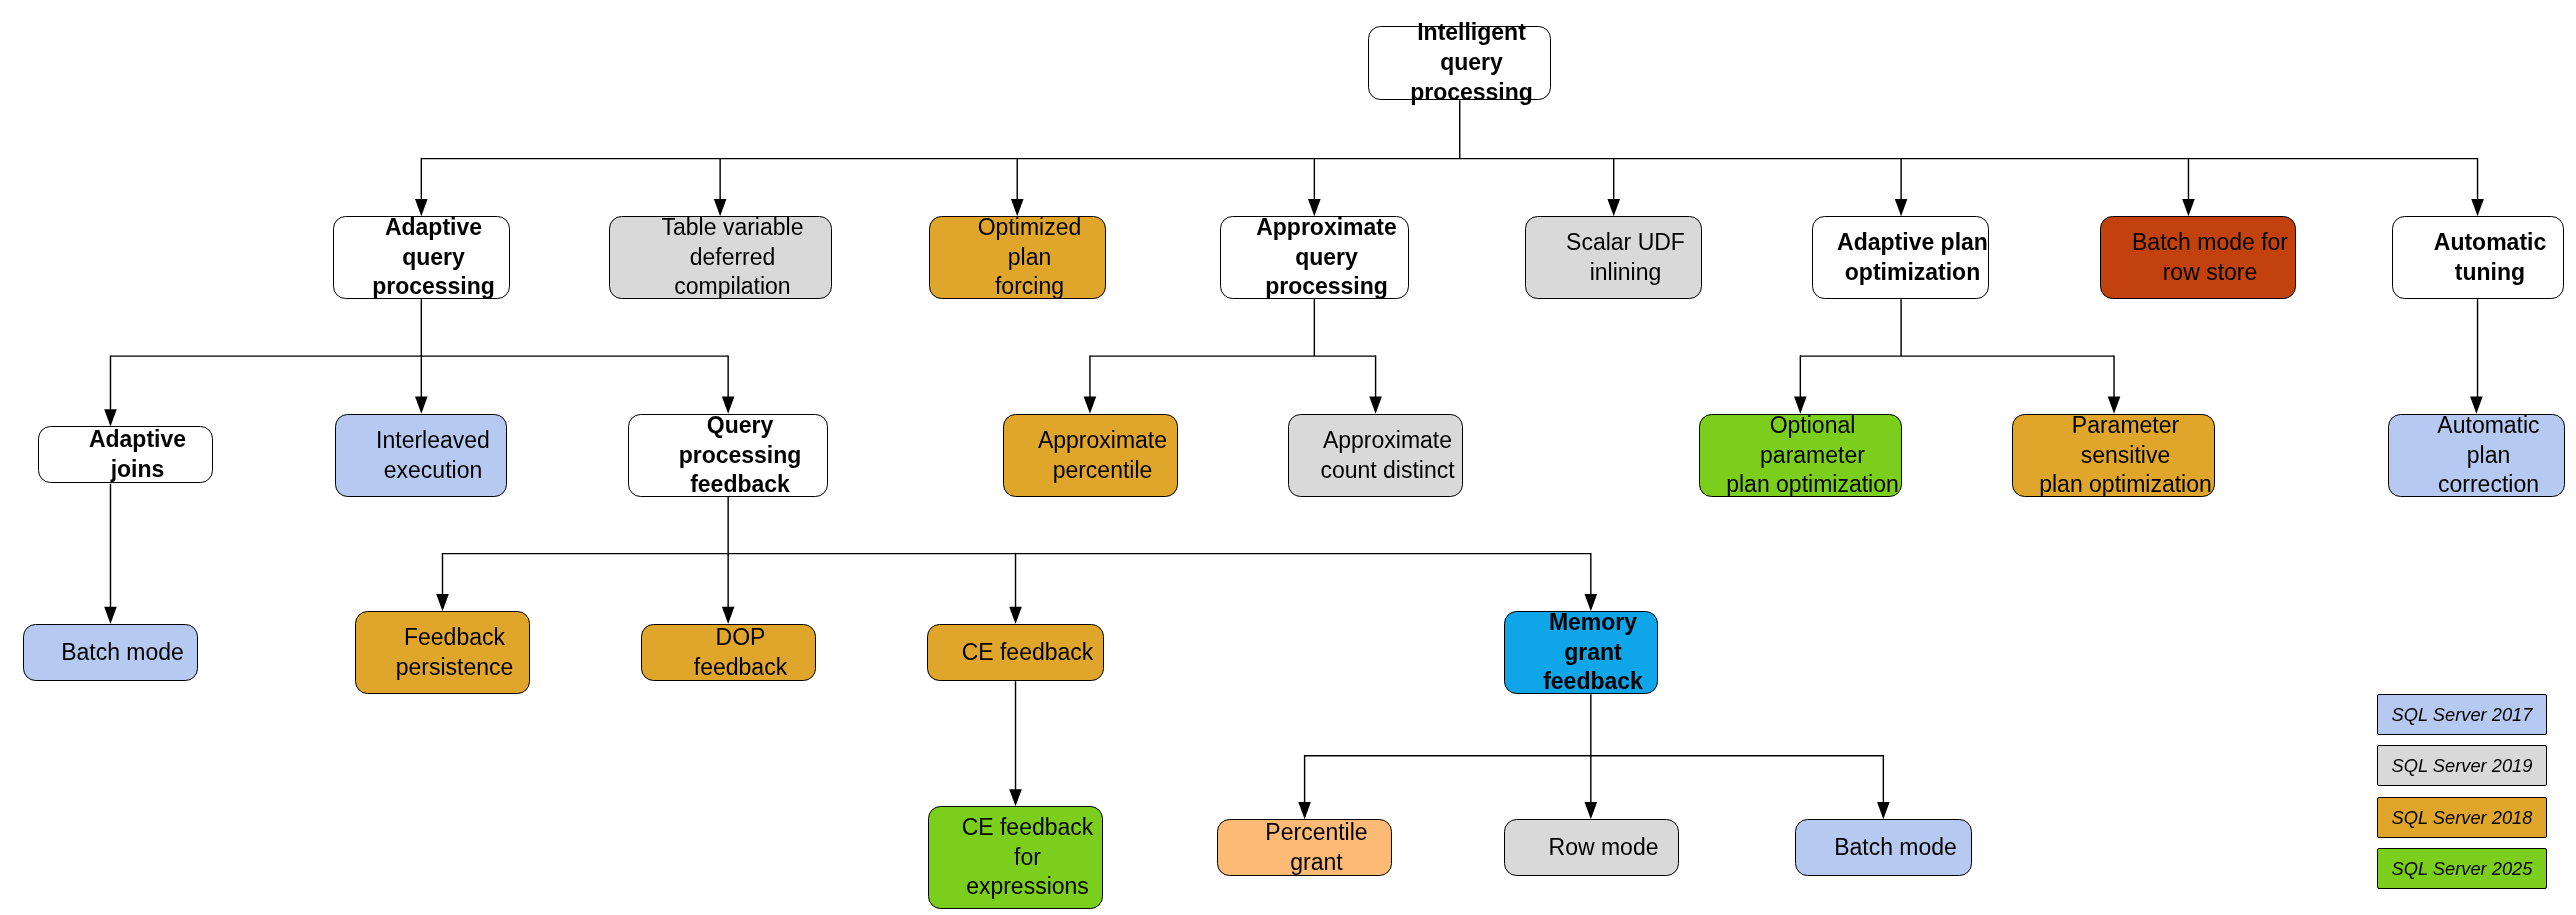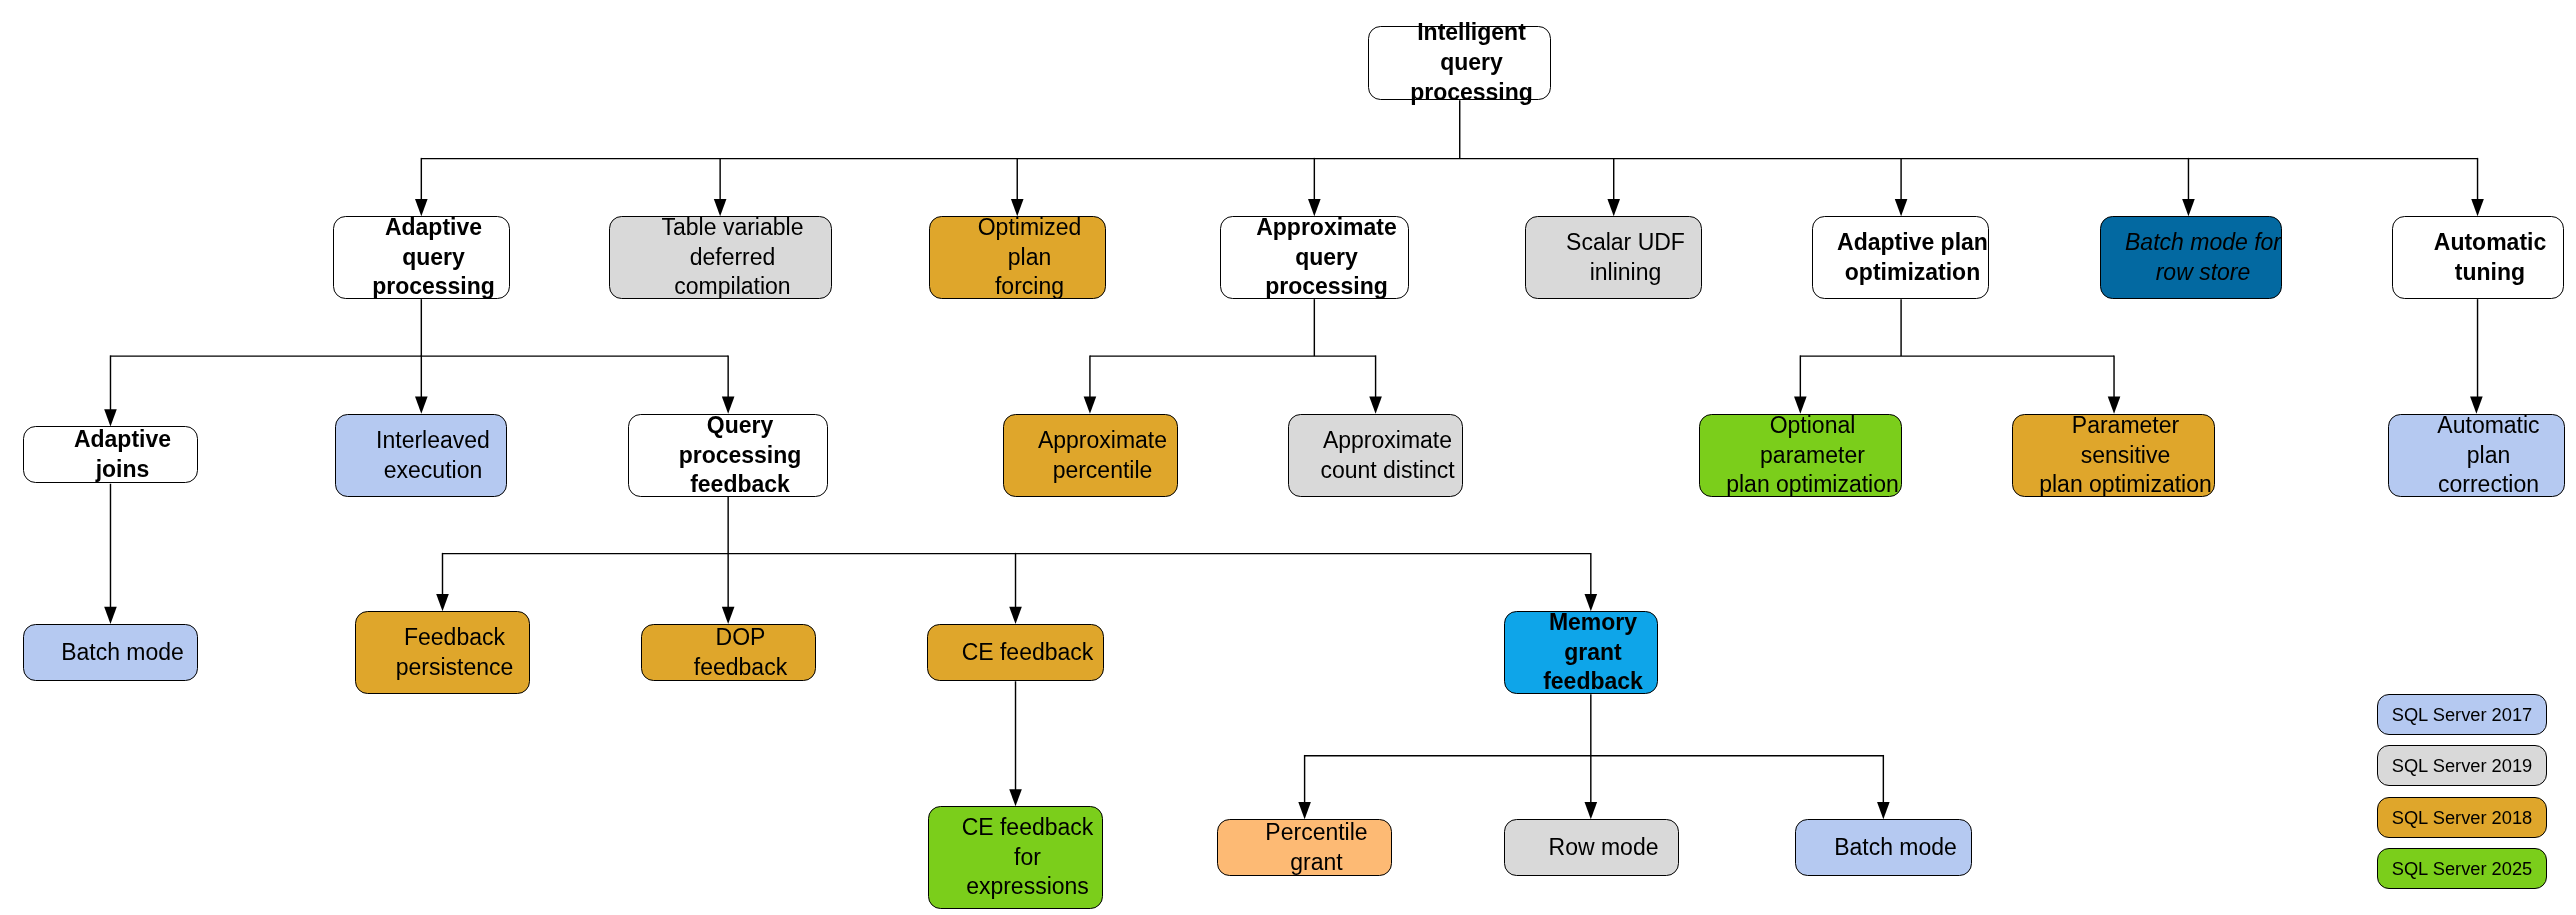--- a/index.html
+++ b/index.html
@@ -26,23 +26,24 @@
     background:#fff;
     padding-left:24px;
   }
   .node.emph{font-weight:700;}
   .legend-item{
     position:absolute;
     display:flex;align-items:center;justify-content:center;
     text-align:center;
     box-sizing:border-box;
     border:1.4px solid #000;
-    border-radius:12px;
+    border-radius:2px;
     font-size:18.3px;
     font-weight:400;
+    font-style:italic;
   }
 </style>
 </head>
 <body>
 
 <div id="canvas">
   <svg id="edges" viewBox="0 0 4500 1600" xmlns="http://www.w3.org/2000/svg">
       <line x1="2550" y1="175" x2="2550" y2="277" stroke="#000" stroke-width="2.5"></line>
       <line x1="736" y1="277" x2="4328" y2="277" stroke="#000" stroke-width="2.5"></line>
       <line x1="736" y1="275.75" x2="736" y2="349.5" stroke="#000" stroke-width="2.5"></line>
@@ -114,25 +115,25 @@
       <div class="node" style="left: 609px; top: 216px; width: 223px; height: 83px; background: rgb(217, 217, 217);"><span>Table variable
 deferred compilation</span></div>
       <div class="node" style="left: 929px; top: 216px; width: 177px; height: 83px; background: rgb(223, 166, 43);"><span>Optimized plan
 forcing</span></div>
       <div class="node emph" style="left: 1220px; top: 216px; width: 189px; height: 83px; background: rgb(255, 255, 255);"><span>Approximate
 query processing</span></div>
       <div class="node" style="left: 1525px; top: 216px; width: 177px; height: 83px; background: rgb(217, 217, 217);"><span>Scalar UDF
 inlining</span></div>
       <div class="node emph" style="left: 1812px; top: 216px; width: 177px; height: 83px; background: rgb(255, 255, 255);"><span>Adaptive plan
 optimization</span></div>
-      <div class="node" style="left: 2100px; top: 216px; width: 182px; height: 83px; background: #0369a1; font-style: italic;"><span>Batch mode for
+      <div class="node" style="left: 2100px; top: 216px; width: 196px; height: 83px; background: #c2410c;"><span>Batch mode for
 row store</span></div>
       <div class="node emph" style="left: 2392px; top: 216px; width: 172px; height: 83px; background: rgb(255, 255, 255);"><span>Automatic
 tuning</span></div>
-      <div class="node emph" style="left: 23px; top: 426px; width: 175px; height: 57px; background: rgb(255, 255, 255);"><span>Adaptive joins</span></div>
+      <div class="node emph" style="left: 38px; top: 426px; width: 175px; height: 57px; background: rgb(255, 255, 255);"><span>Adaptive joins</span></div>
       <div class="node" style="left: 335px; top: 414px; width: 172px; height: 83px; background: rgb(181, 201, 241);"><span>Interleaved
 execution</span></div>
       <div class="node emph" style="left: 628px; top: 414px; width: 200px; height: 83px; background: rgb(255, 255, 255);"><span>Query processing
 feedback</span></div>
       <div class="node" style="left: 1003px; top: 414px; width: 175px; height: 83px; background: rgb(223, 166, 43);"><span>Approximate
 percentile</span></div>
       <div class="node" style="left: 1288px; top: 414px; width: 175px; height: 83px; background: rgb(217, 217, 217);"><span>Approximate
 count distinct</span></div>
       <div class="node" style="left: 1699px; top: 414px; width: 203px; height: 83px; background: rgb(123, 206, 27);"><span>Optional parameter
 plan optimization</span></div>

